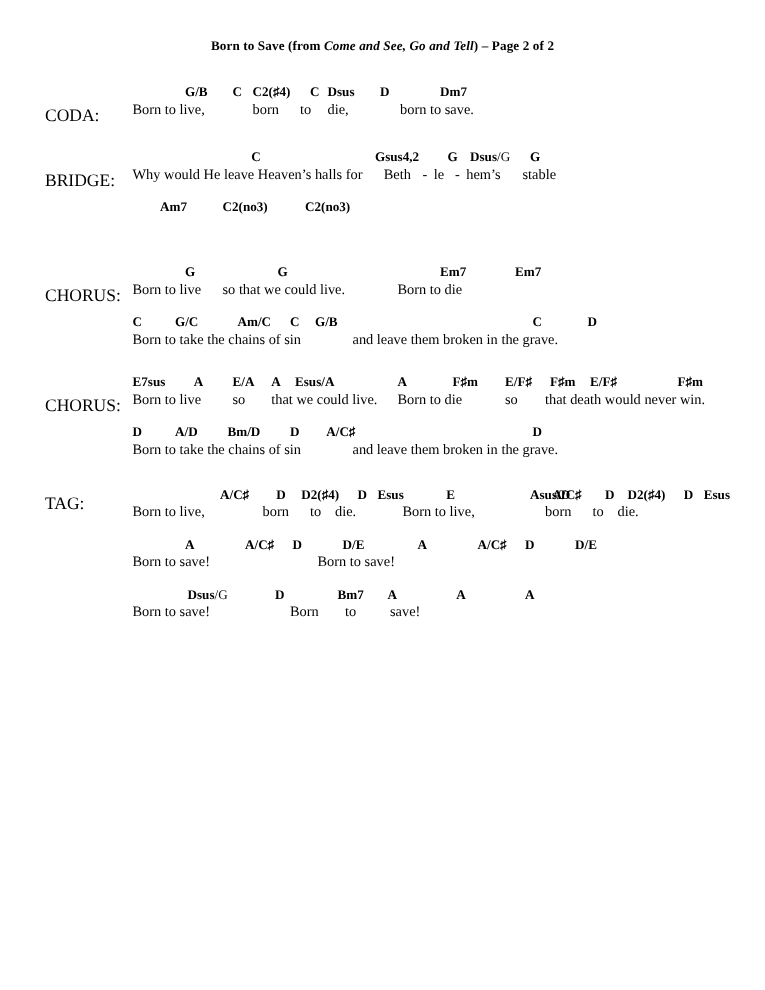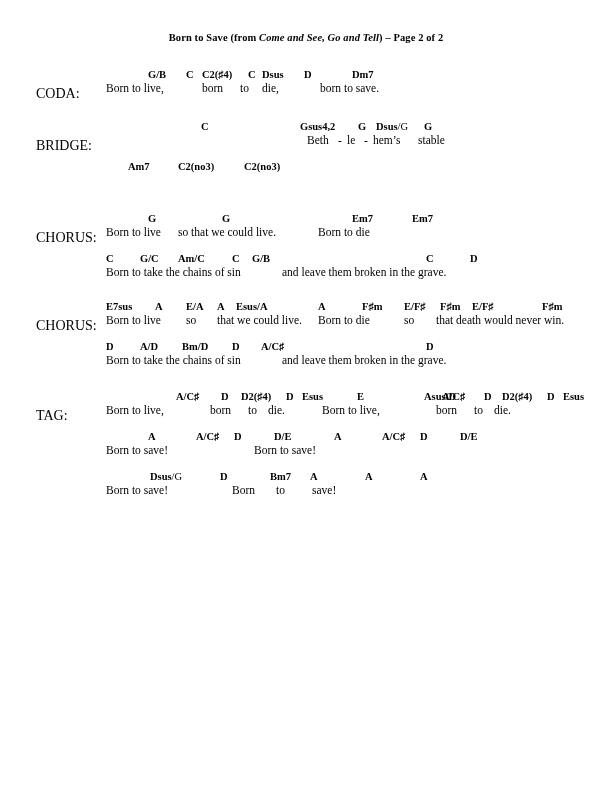--- a/index.html
+++ b/index.html
@@ -122,20 +122,21 @@
         <div class="section-label" style="top: 18px;">BRIDGE:</div>
         <div class="line" style="top: 0px;">
           <div class="chordrow">
             <span class="chord" style="left: 201px;"><span>C</span></span>
             <span class="chord" style="left: 300px;"><span>Gsus4,2</span></span>
             <span class="chord" style="left: 358px;"><span>G</span></span>
             <span class="chord" style="left: 376px;"><span>Dsus</span><span class="slash-part">/G</span></span>
             <span class="chord" style="left: 424px;"><span>G</span></span>
           </div>
           <div class="lyricrow">
+            <span class="lyric" style="left: 106px;">Why would He leave Heaven’s halls for</span>
             <span class="lyric" style="left: 307px;">Beth</span>
             <span class="lyric" style="left: 338px;">-</span>
             <span class="lyric" style="left: 347px;">le</span>
             <span class="lyric" style="left: 364px;">-</span>
             <span class="lyric" style="left: 373px;">hem’s</span>
             <span class="lyric" style="left: 418px;">stable</span>
           </div>
         </div>
         <div class="line" style="top: 40px;">
           <div class="chordrow">
@@ -157,21 +158,21 @@
           <div class="lyricrow">
             <span class="lyric" style="left: 106px;">Born to live</span>
             <span class="lyric" style="left: 178px;">so that we could live.</span>
             <span class="lyric" style="left: 318px;">Born to die</span>
           </div>
         </div>
         <div class="line" style="top: 40px;">
           <div class="chordrow">
             <span class="chord" style="left: 106px;"><span>C</span></span>
             <span class="chord" style="left: 140px;"><span>G/C</span></span>
-            <span class="chord" style="left: 178px;"><span>Am/C</span></span>
+            <span class="chord" style="left: 190px;"><span>Am/C</span></span>
             <span class="chord" style="left: 232px;"><span>C</span></span>
             <span class="chord" style="left: 252px;"><span>G/B</span></span>
             <span class="chord" style="left: 426px;"><span>C</span></span>
             <span class="chord" style="left: 470px;"><span>D</span></span>
           </div>
           <div class="lyricrow">
             <span class="lyric" style="left: 106px;">Born to take the chains of sin</span>
             <span class="lyric" style="left: 282px;">and leave them broken in the grave.</span>
           </div>
         </div>
@@ -210,21 +211,21 @@
             <span class="chord" style="left: 261px;"><span>A/C♯</span></span>
             <span class="chord" style="left: 426px;"><span>D</span></span>
           </div>
           <div class="lyricrow">
             <span class="lyric" style="left: 106px;">Born to take the chains of sin</span>
             <span class="lyric" style="left: 282px;">and leave them broken in the grave.</span>
           </div>
         </div>
       </div>
       <div class="section" style="top: 390px;">
-        <div class="section-label" style="top: 18px;">TAG:</div>
+        <div class="section-label" style="top: 6px;">TAG:</div>
         <div class="line" style="top: 0px;">
           <div class="chordrow">
             <span class="chord" style="left: 176px;"><span>A/C♯</span></span>
             <span class="chord" style="left: 221px;"><span>D</span></span>
             <span class="chord" style="left: 241px;"><span>D2(♯4)</span></span>
             <span class="chord" style="left: 286px;"><span>D</span></span>
             <span class="chord" style="left: 302px;"><span>Esus</span></span>
             <span class="chord" style="left: 357px;"><span>E</span></span>
             <span class="chord" style="left: 388px; margin-left: 36px;"><span>Asus/D</span></span>
             <span class="chord" style="left: 442px;"><span>A/C♯</span></span>

